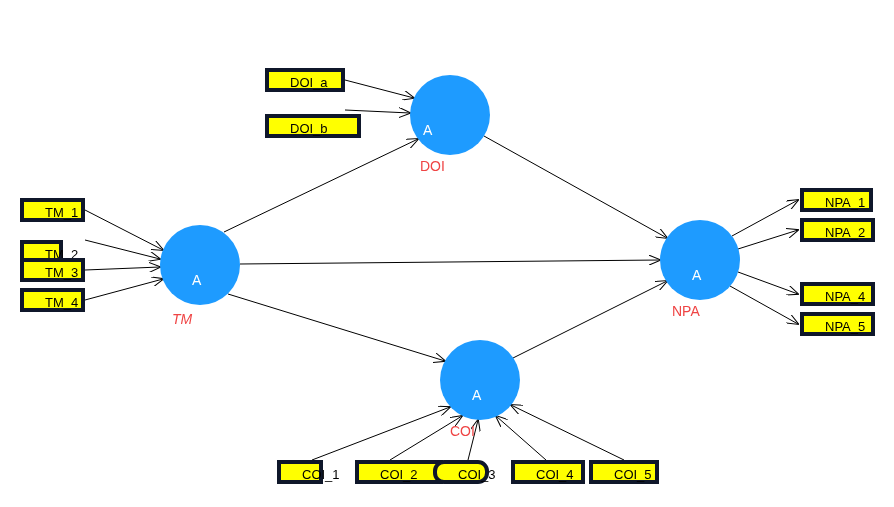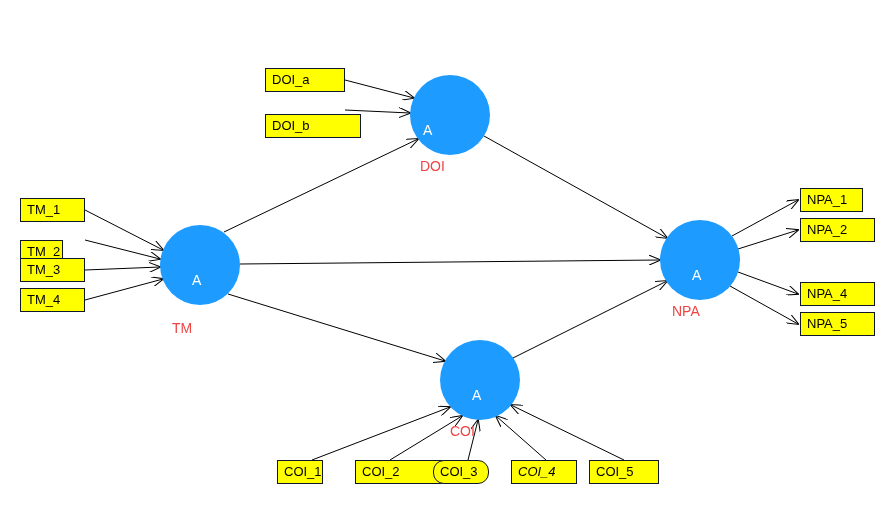--- a/index.html
+++ b/index.html
@@ -25,23 +25,23 @@
     font-size: 14px;
   }
   .node-under-label {
     position: absolute;
     color: #ef4444;
     font-size: 14px;
   }
   .indicator {
     position: absolute;
     background: #ffff00;
-    border: 1px solid #0f172a;
+    border: 4px solid #0f172a;
     box-sizing: border-box;
-    padding-left: 6px;
+    padding-left: 21px;
     line-height: 22px;
     font-size: 13px;
     height: 24px;
     color: #000;
   }
   svg.arrows {
     position: absolute;
     left: 0; top: 0;
     width: 894px;
     height: 507px;
@@ -79,21 +79,21 @@
 
   <line x1="224" y1="232" x2="418" y2="139" stroke="#000" stroke-width="1" marker-end="url(#ah)"></line>
   <line x1="240" y1="264" x2="660" y2="260" stroke="#000" stroke-width="1" marker-end="url(#ah)"></line>
   <line x1="228" y1="294" x2="445" y2="361" stroke="#000" stroke-width="1" marker-end="url(#ah)"></line>
   <line x1="484" y1="136" x2="667" y2="238" stroke="#000" stroke-width="1" marker-end="url(#ah)"></line>
   <line x1="513" y1="358" x2="667" y2="281" stroke="#000" stroke-width="1" marker-end="url(#ah)"></line>
 </svg>
 
 <div class="node-circle" style="left:160px; top:225px; width:80px; height:80px;"></div>
 <div class="node-inner-label" style="left:192px; top:272px;">A</div>
-<div class="node-under-label" style="left:172px; top:320px;">TM</div>
+<div class="node-under-label" style="left:172px; top:311px;font-style:italic;">TM</div>
 
 <div class="node-circle" style="left:410px; top:75px; width:80px; height:80px;"></div>
 <div class="node-inner-label" style="left:423px; top:122px;">A</div>
 <div class="node-under-label" style="left:420px; top:158px;">DOI</div>
 
 <div class="node-circle" style="left:440px; top:340px; width:80px; height:80px;"></div>
 <div class="node-inner-label" style="left:472px; top:387px;">A</div>
 <div class="node-under-label" style="left:450px; top:423px;">COI</div>
 
 <div class="node-circle" style="left:660px; top:220px; width:80px; height:80px;"></div>
@@ -104,19 +104,19 @@
 <div class="indicator" style="left:20px; top:240px; width:43px;">TM_2</div>
 <div class="indicator" style="left:20px; top:258px; width:65px;">TM_3</div>
 <div class="indicator" style="left:20px; top:288px; width:65px;">TM_4</div>
 
 <div class="indicator" style="left:265px; top:68px;  width:80px;">DOI_a</div>
 <div class="indicator" style="left:265px; top:98px;  width:96px;margin-top:16px;">DOI_b</div>
 
 <div class="indicator" style="left:277px; top:460px; width:46px;">COI_1</div>
 <div class="indicator" style="left:355px; top:460px; width:88px;">COI_2</div>
 <div class="indicator" style="left:433px; top:460px; width:56px;border-radius:11px;">COI_3</div>
-<div class="indicator" style="left:511px; top:460px; width:66px;font-style:italic;">COI_4</div>
+<div class="indicator" style="left:511px; top:460px; width:74px;">COI_4</div>
 <div class="indicator" style="left:589px; top:460px; width:70px;">COI_5</div>
 
-<div class="indicator" style="left:800px; top:188px; width:63px;">NPA_1</div>
+<div class="indicator" style="left:800px; top:188px; width:73px;">NPA_1</div>
 <div class="indicator" style="left:800px; top:218px; width:75px;">NPA_2</div>
 <div class="indicator" style="left:800px; top:282px; width:75px;">NPA_4</div>
 <div class="indicator" style="left:800px; top:312px; width:75px;">NPA_5</div>
 
 </body></html>

